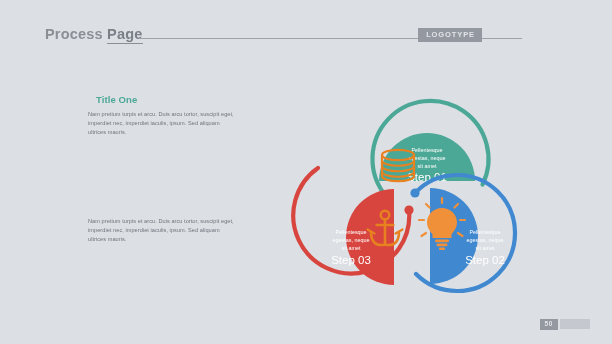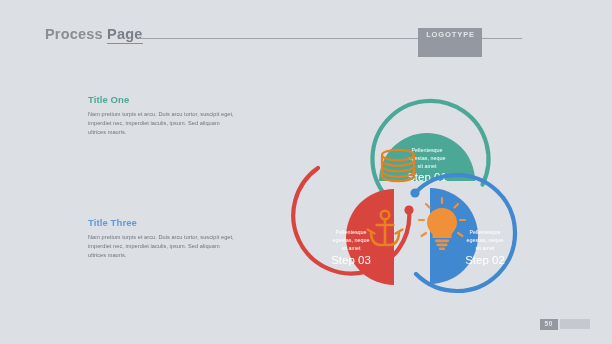--- a/index.html
+++ b/index.html
@@ -45,34 +45,34 @@
     background: #9ea3aa;
   }
   #logotype {
     position: absolute;
     right: 18px; top: 2px;
     background: #9499a1;
     color: #e2e5e9;
     font-size: 7.5px;
     font-weight: bold;
     letter-spacing: 0.9px;
-    padding: 3px 7px 18px 8px;
+    padding: 3px 7px 3px 8px;
     line-height: 1;
   }
 
   
   .text-block { position: absolute; left: 88px; width: 146px; }
   #block-one   { top: 94px; }
   #block-two   { top: 157px; }
   #block-three { top: 217px; }
 
   .block-title {
     font-size: 9.5px;
     font-weight: bold;
-    margin: 0 0 5px 0;
+    margin: 0 0 5px 8px;
     letter-spacing: 0.1px;
   }
   #block-one   .block-title { color: #4ba897; }
   #block-two   .block-title { color: #e0564f; }
   #block-three .block-title { color: #5f9bd8; }
 
   .block-body {
     font-size: 5.6px;
     line-height: 1.62;
     color: #6f757d;
@@ -132,21 +132,20 @@
     <div id="logotype">LOGOTYPE</div>
   </div>
 
   <div class="text-block" id="block-one">
     <div class="block-title">Title One</div>
     <p class="block-body">Nam pretium turpis et arcu. Duis arcu tortor, suscipit eget, imperdiet nec, imperdiet iaculis, ipsum. Sed aliquam ultrices mauris.</p>
   </div>
 
 
   <div class="text-block" id="block-three">
-    <div class="block-title">Title Three</div>
     <p class="block-body">Nam pretium turpis et arcu. Duis arcu tortor, suscipit eget, imperdiet nec, imperdiet iaculis, ipsum. Sed aliquam ultrices mauris.</p>
   </div>
 
   <div id="diagram">
     <svg width="300" height="268" viewBox="0 0 300 268" xmlns="http://www.w3.org/2000/svg">
 
       <g>
 
         <path d="M 107.5 147.5 A 58 58 0 1 1 204.5 136.5" fill="none" stroke="#4ba897" stroke-width="4.2" stroke-linecap="round"></path>
 

